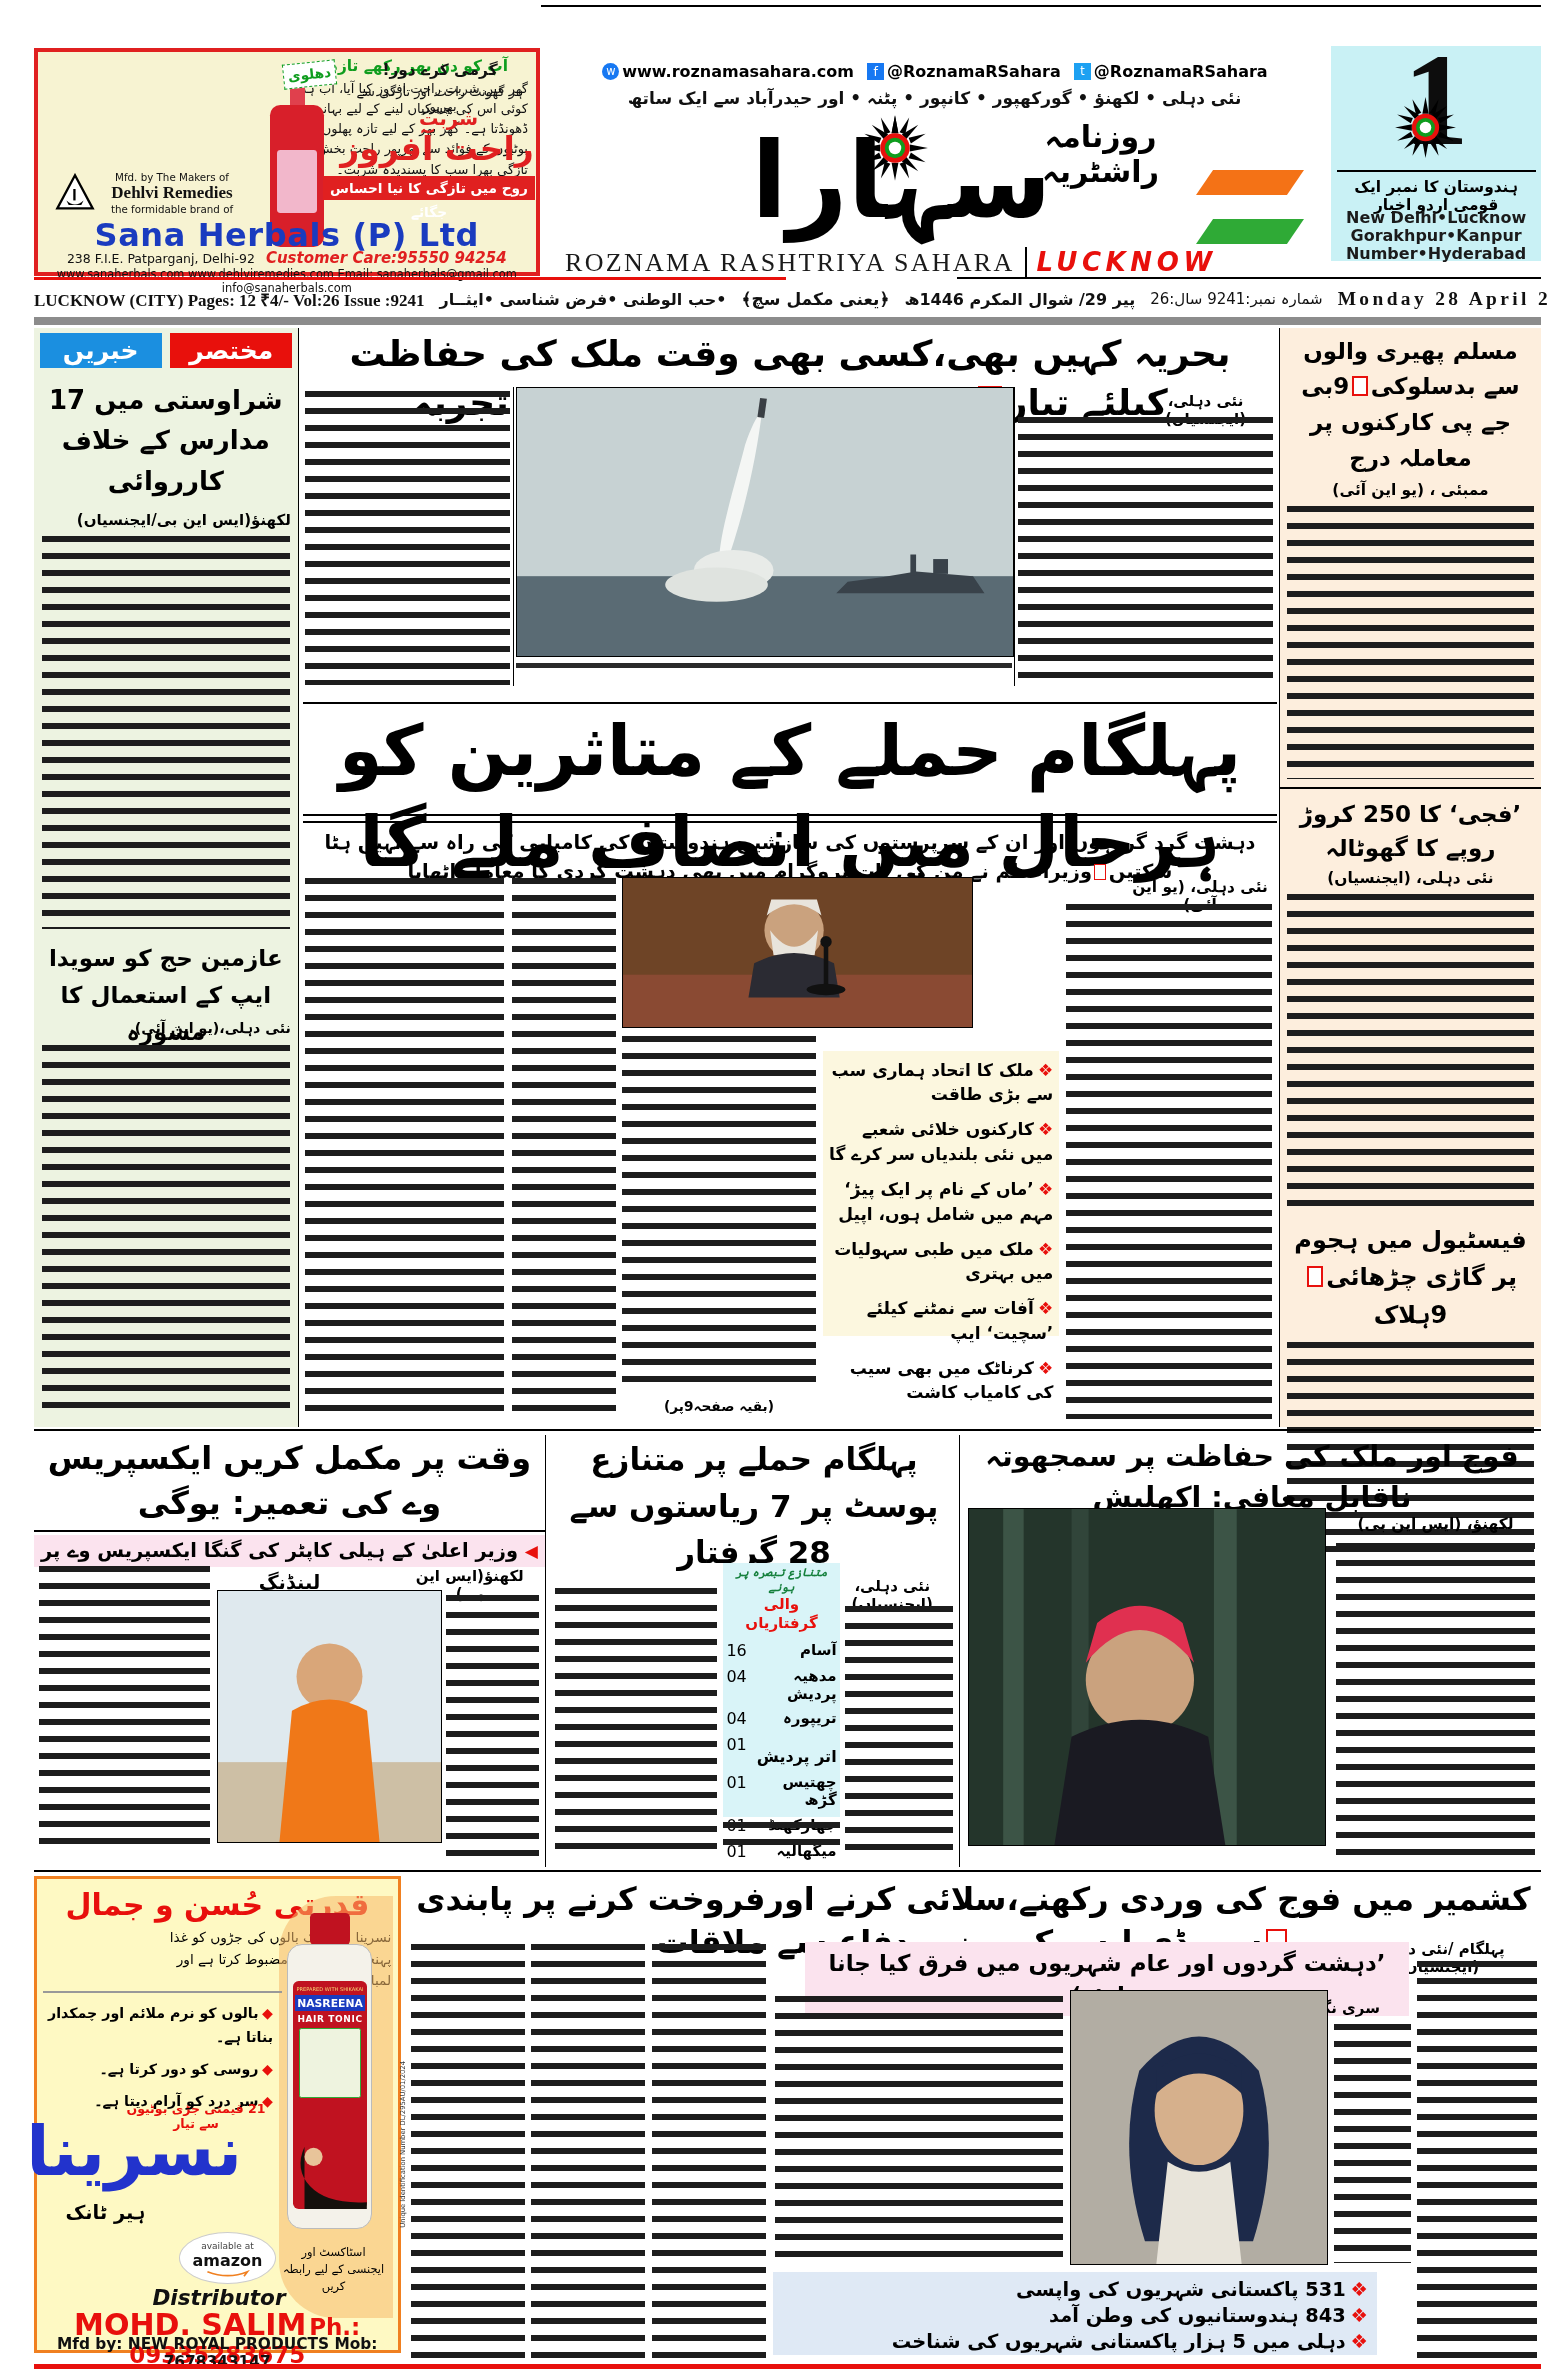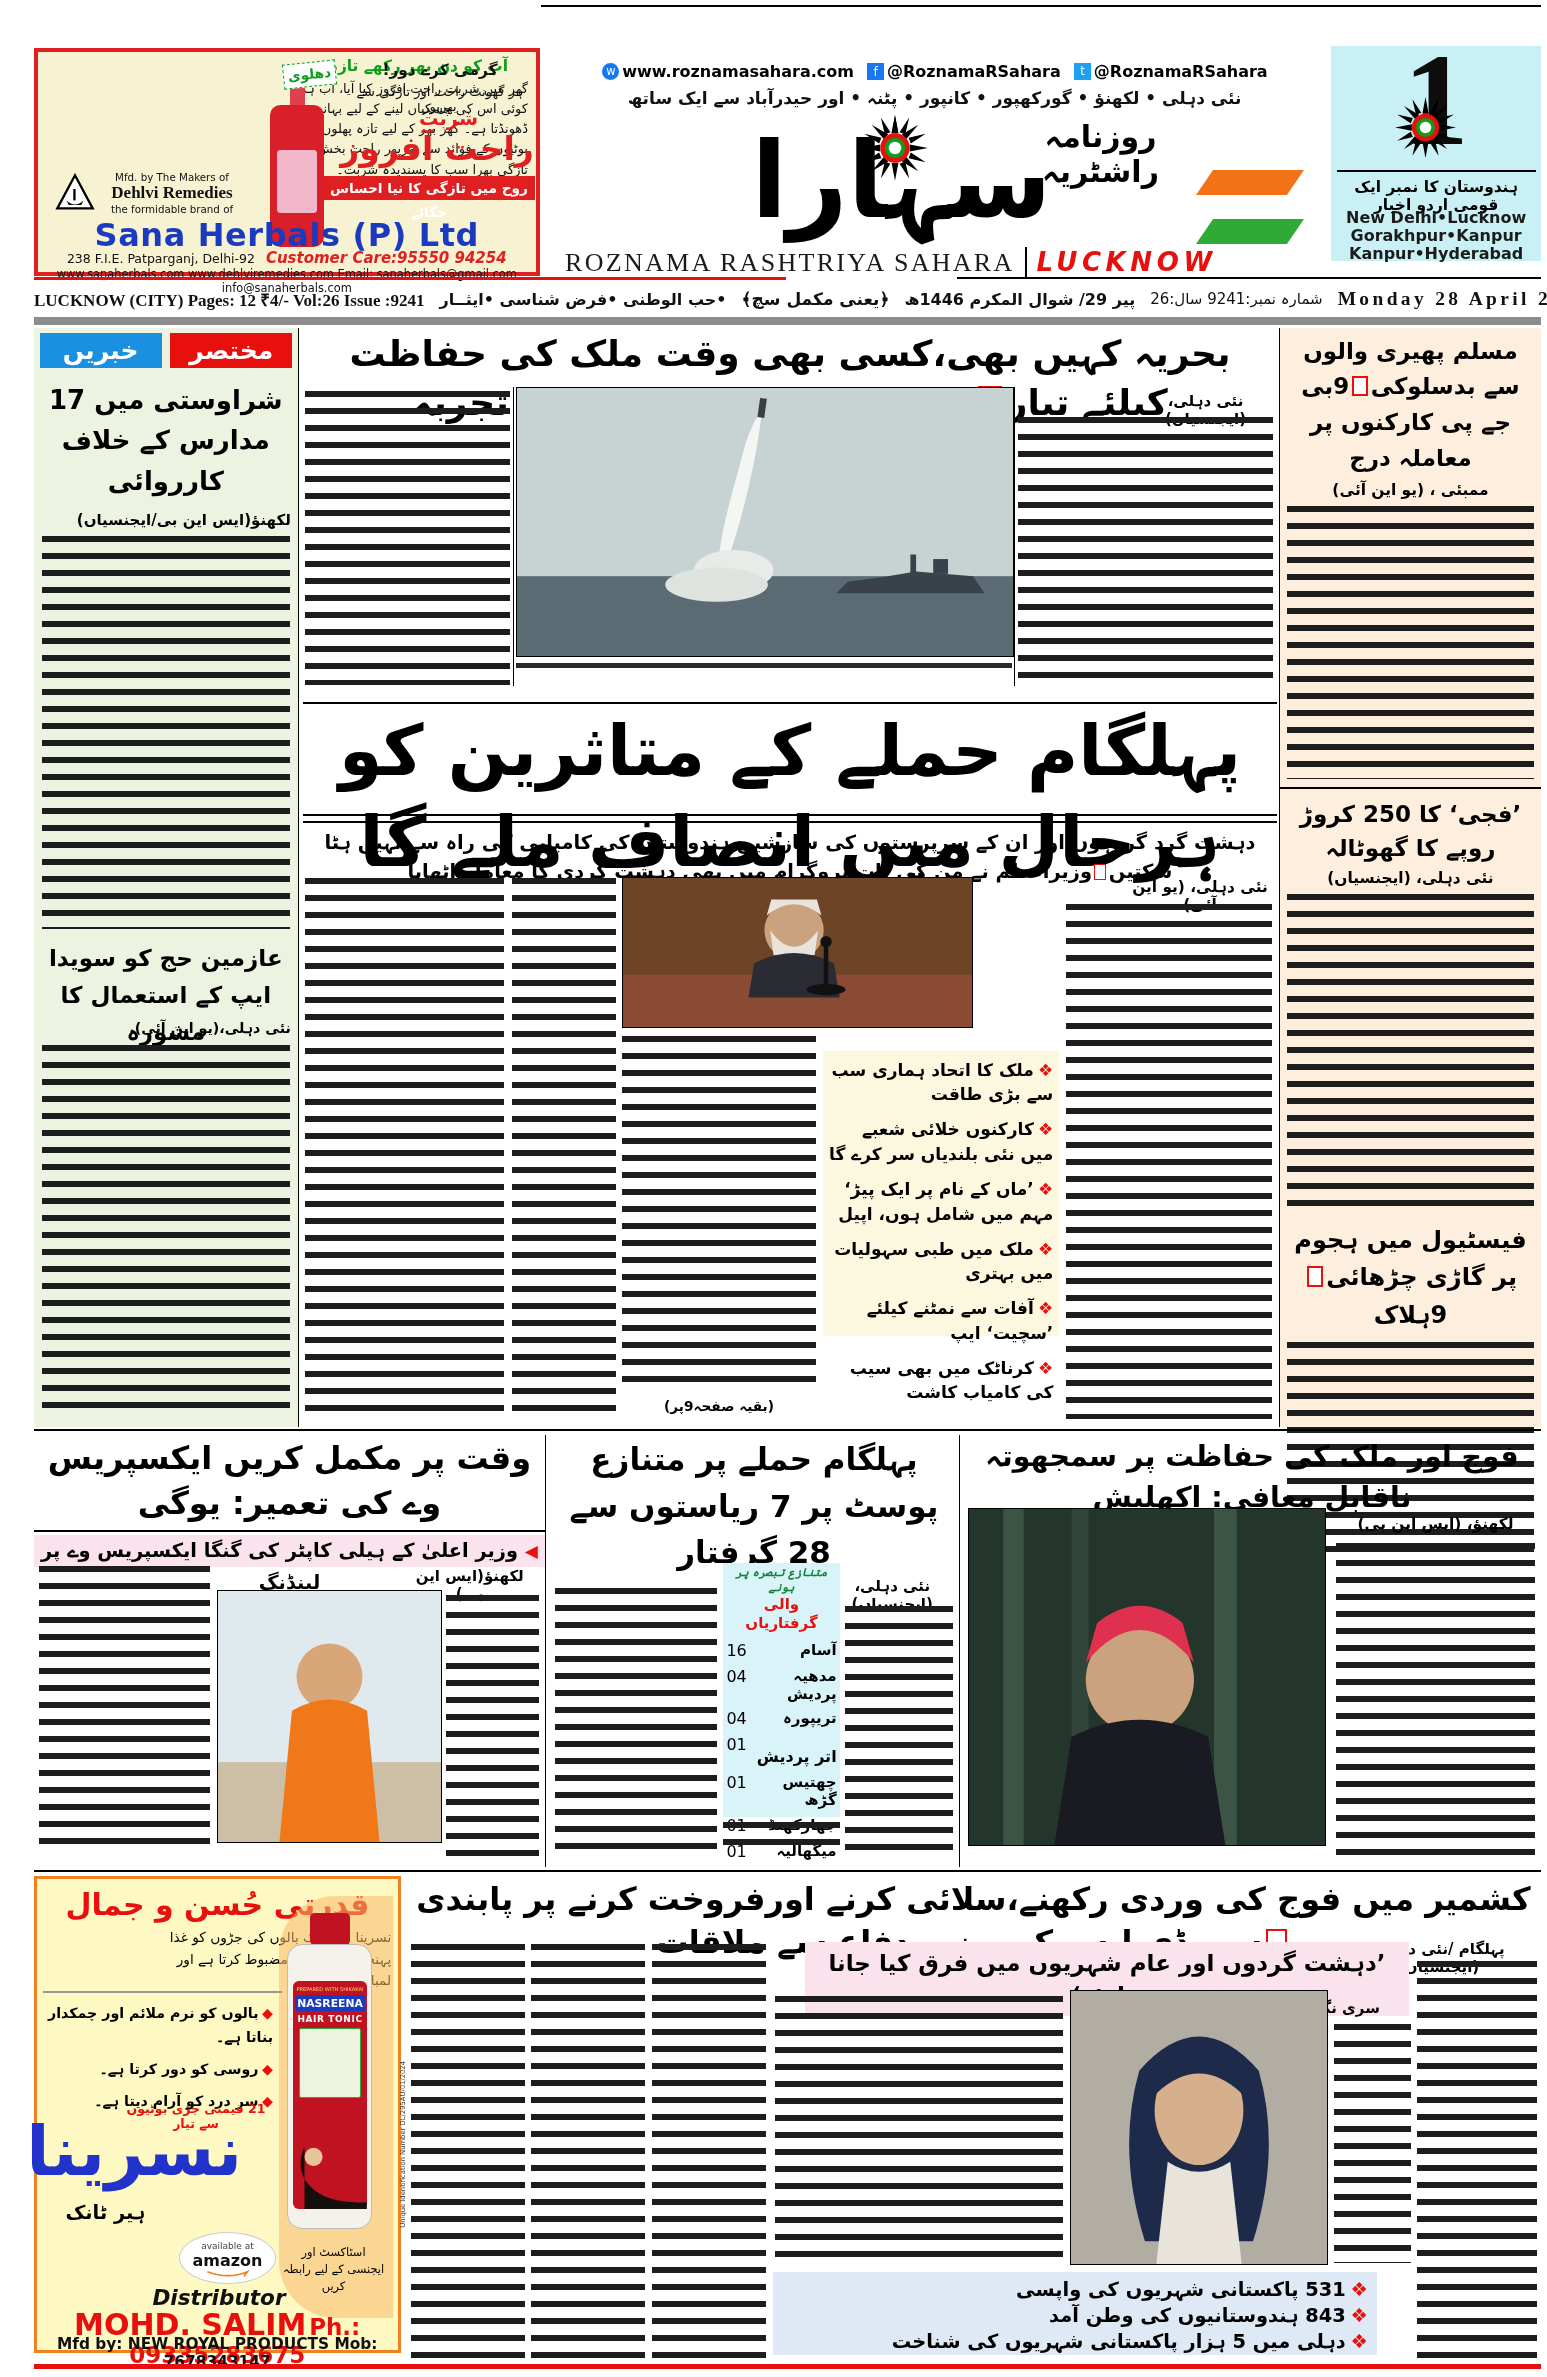--- a/index.html
+++ b/index.html
@@ -146,21 +146,21 @@
         </g>
         <circle cx="60" cy="60" r="26" fill="#e8100c"></circle>
         <circle cx="60" cy="60" r="18" fill="#0f9d1e"></circle>
         <circle cx="60" cy="60" r="11" fill="#fff"></circle>
       </svg>
     </div>
     <div class="abs" style="left:5.7px;top:124px;width:199px;height:2.3px;background:#000;"></div>
     <div class="abs u b ctr" style="left:4.6px;top:132px;width:201px;font-size:15.4px;color:#000;">ہندوستان کا نمبر ایک قومی اردو اخبار</div>
     <div class="abs b ctr" style="left:4.6px;top:162px;width:201px;font-size:16px;color:#1b1b1b;">New Delhi•Lucknow</div>
     <div class="abs b ctr" style="left:4.6px;top:180px;width:201px;font-size:16px;color:#1b1b1b;">Gorakhpur•Kanpur</div>
-    <div class="abs b ctr" style="left:4.6px;top:198px;width:201px;font-size:16px;color:#1b1b1b;">Kanpur•Hyderabad</div>
+    <div class="abs b ctr" style="left:4.6px;top:198px;width:201px;font-size:16px;color:#1b1b1b;">Number•Hyderabad</div>
   </div>
 
   <div class="abs" style="left:34px;top:277px;width:752px;height:3.4px;background:#e8100c;"></div>
   <div class="abs" style="left:957px;top:277px;width:584px;height:1.7px;background:#000;"></div>
   <div class="abs" style="left:34px;top:284px;width:1507px;height:30px;display:flex;align-items:center;justify-content:space-between;gap:15px;">
     <span class="serif b" style="font-size:17px;color:#111;white-space:nowrap;">LUCKNOW (CITY) Pages: 12 ₹4/-   Vol:26   Issue :9241</span>
     <span class="u b" style="font-size:16px;color:#111;white-space:nowrap;">•حب الوطنی •فرض شناسی •ایثــار</span>
     <span class="u b" style="font-size:17px;color:#111;white-space:nowrap;">﴿یعنی مکمل سچ﴾</span>
     <span class="u b" style="font-size:16px;color:#111;white-space:nowrap;">پیر  29/ شوال المکرم 1446ھ</span>
     <span class="u" style="font-size:15px;color:#111;white-space:nowrap;">شمارہ نمبر:9241   سال:26</span>

